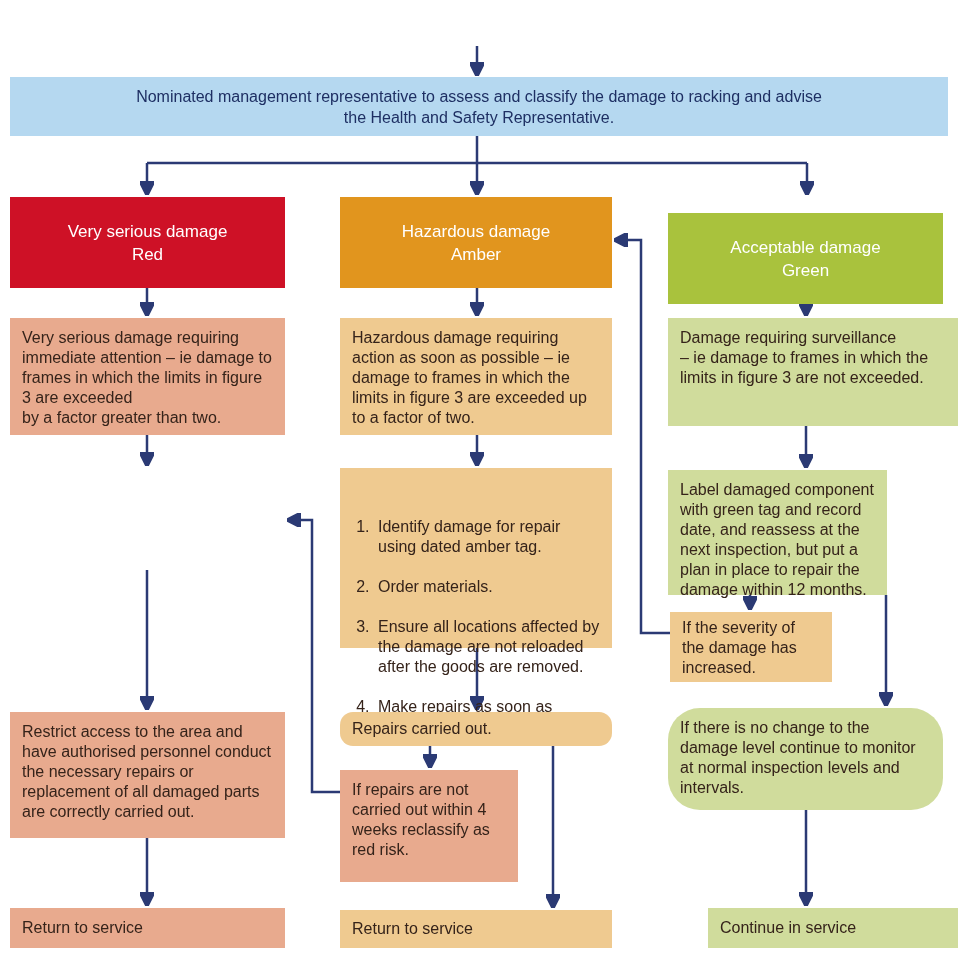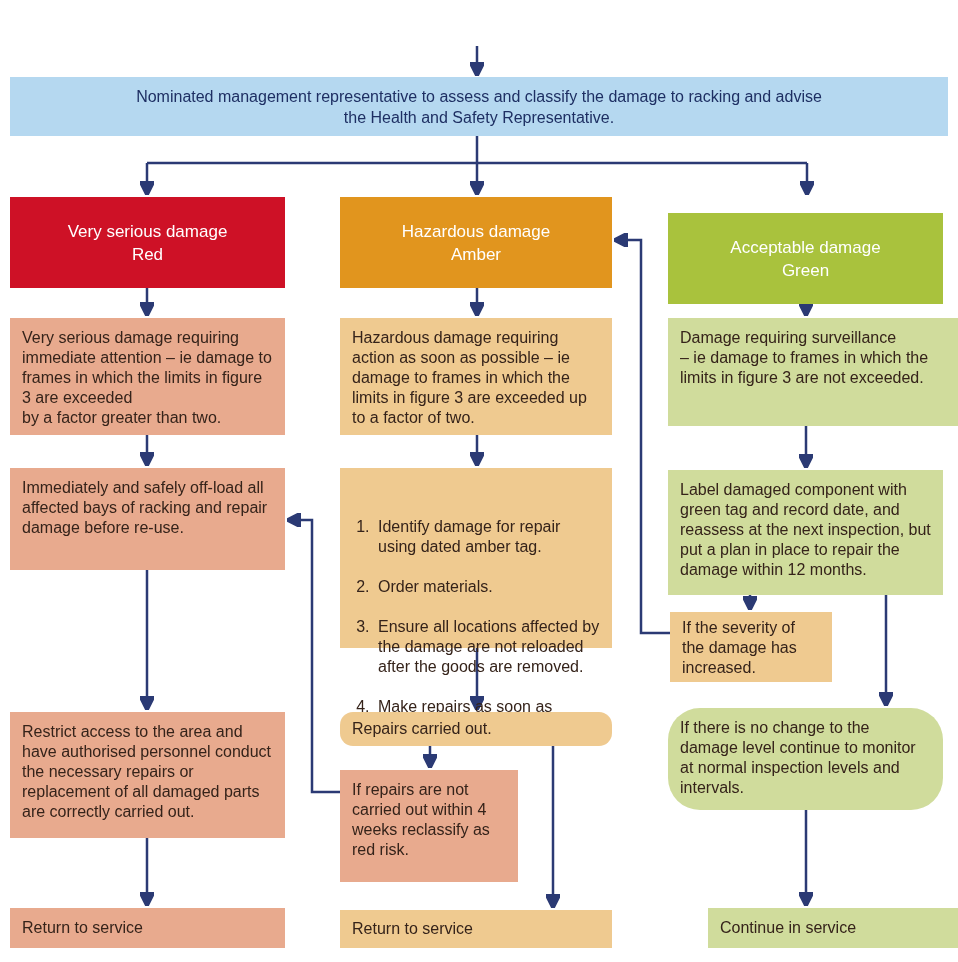--- a/index.html
+++ b/index.html
@@ -32,21 +32,21 @@
   .amber1{left:340px;top:318px;width:272px;height:117px;background:var(--c-light_amber);}
   .amber2{left:340px;top:468px;width:272px;height:180px;background:var(--c-light_amber);padding:9px 10px;}
   .amber2 ol{margin:0;padding:0 0 0 24px;list-style:decimal;}
   .amber2 li{padding-left:4px;white-space:normal;}
   .amber3{left:340px;top:712px;width:272px;height:34px;background:var(--c-light_amber);
         display:flex;align-items:center;padding:0 12px;border-radius:13px;}
   .amber4{left:340px;top:770px;width:178px;height:112px;background:var(--c-salmon);}
   .amber5{left:340px;top:910px;width:272px;height:38px;background:var(--c-light_amber);
         display:flex;align-items:center;padding:0 12px;}
   .green1{left:668px;top:318px;width:292px;height:108px;background:var(--c-light_green);}
-  .green2{left:668px;top:470px;width:275px;height:125px;background:var(--c-light_green);}
+  .green2{left:668px;top:470px;width:219px;height:125px;background:var(--c-light_green);}
   .green3{left:670px;top:612px;width:162px;height:70px;background:var(--c-light_amber);padding:6px 12px;}
   .green4{left:668px;top:708px;width:275px;height:102px;background:var(--c-light_green);border-radius:32px;}
   .green5{left:668px;top:908px;width:275px;height:40px;background:var(--c-light_green);
         display:flex;align-items:center;padding:0 12px;margin-left:40px;}
   .connectors path{stroke:var(--c-arrow);stroke-width:2.5;fill:none;}
 </style>
 </head>
 <body>
 
 <div class="canvas">
@@ -95,21 +95,20 @@
     <span>Hazardous damage
 Amber</span>
   </div>
   <div class="box hdr hdr-green">
     <span>Acceptable damage
 Green</span>
   </div>
 
   <div class="box red1">Very serious damage requiring immediate attention – ie damage to frames in which the limits in figure 3 are exceeded
 by a factor greater than two.</div>
-  <div class="box red2">Immediately and safely off-load all affected bays of racking and repair damage before re-use.</div>
   <div class="box red3">Restrict access to the area and have authorised personnel conduct the necessary repairs or replacement of all damaged parts are correctly carried out.</div>
   <div class="box red4">
     <span>Return to service</span>
   </div>
 
   <div class="box amber1">Hazardous damage requiring action as soon as possible – ie damage to frames in which the limits in figure 3 are exceeded up to a factor of two.</div>
   <div class="box amber2">
     <ol>
       <li>Identify damage for repair using dated amber tag.</li>
       <li>Order materials.</li>

